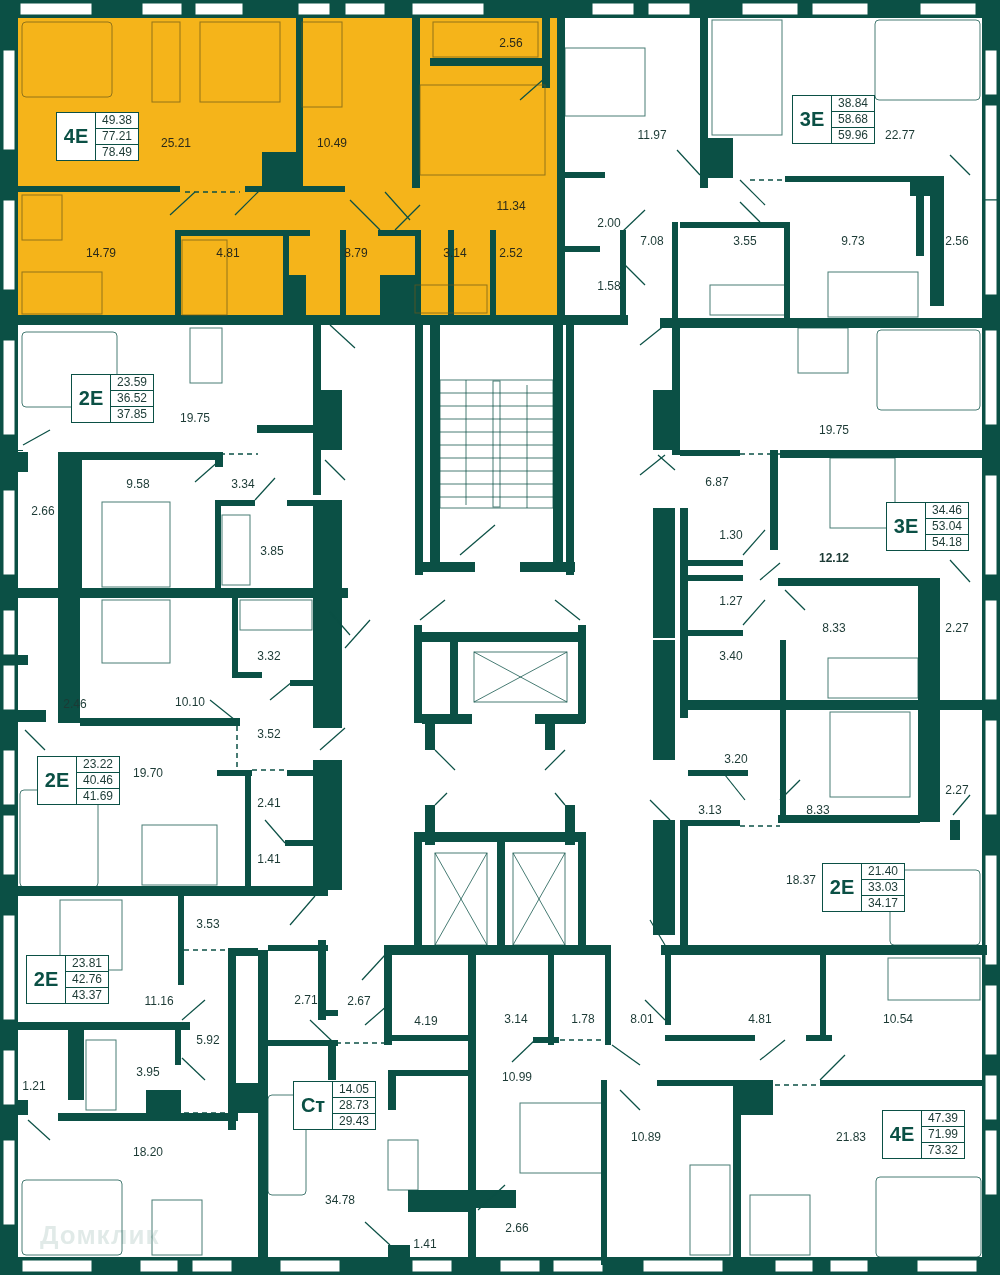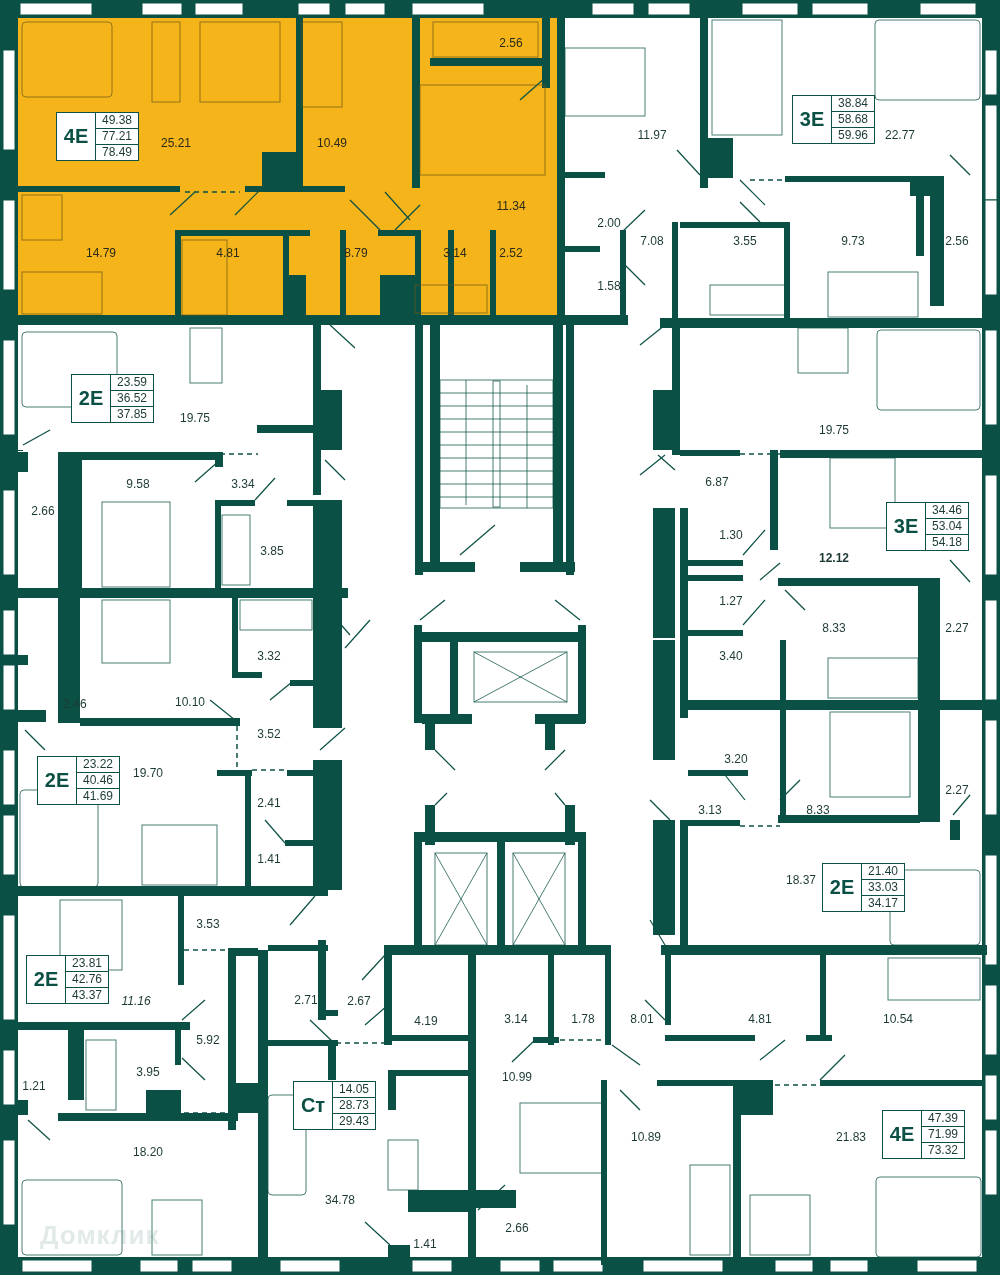--- a/index.html
+++ b/index.html
@@ -426,21 +426,21 @@
     <span class="area" style="left: 269px; top: 734px;">3.52</span>
     <span class="area" style="left: 148px; top: 773px;">19.70</span>
     <span class="area" style="left: 269px; top: 803px;">2.41</span>
     <span class="area" style="left: 269px; top: 859px;">1.41</span>
     <span class="area" style="left: 736px; top: 759px;">3.20</span>
     <span class="area" style="left: 818px; top: 810px;">8.33</span>
     <span class="area" style="left: 957px; top: 790px;">2.27</span>
     <span class="area" style="left: 710px; top: 810px;">3.13</span>
     <span class="area" style="left: 801px; top: 880px;">18.37</span>
     <span class="area" style="left: 208px; top: 924px;">3.53</span>
-    <span class="area" style="left: 136px; top: 1001px; font-style: italic;">11.16</span>
+    <span class="area" style="left: 159px; top: 1001px;">11.16</span>
     <span class="area" style="left: 208px; top: 1040px;">5.92</span>
     <span class="area" style="left: 148px; top: 1072px;">3.95</span>
     <span class="area" style="left: 34px; top: 1086px;">1.21</span>
     <span class="area" style="left: 148px; top: 1152px;">18.20</span>
     <span class="area" style="left: 306px; top: 1000px;">2.71</span>
     <span class="area" style="left: 359px; top: 1001px;">2.67</span>
     <span class="area" style="left: 426px; top: 1021px;">4.19</span>
     <span class="area" style="left: 340px; top: 1200px;">34.78</span>
     <span class="area" style="left: 425px; top: 1244px;">1.41</span>
     <span class="area" style="left: 516px; top: 1019px;">3.14</span>

